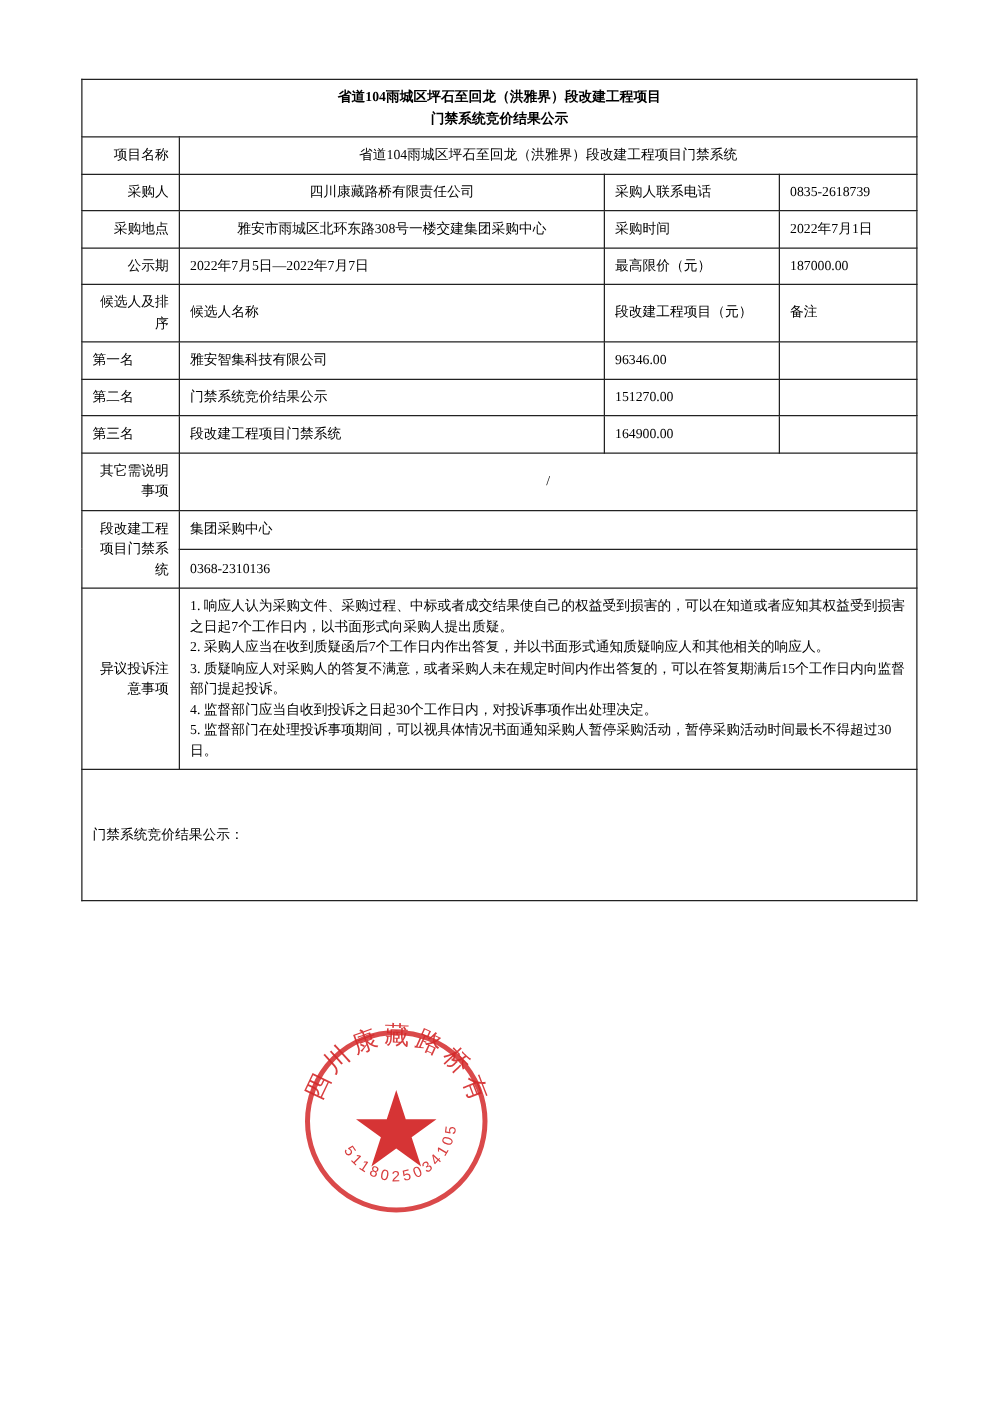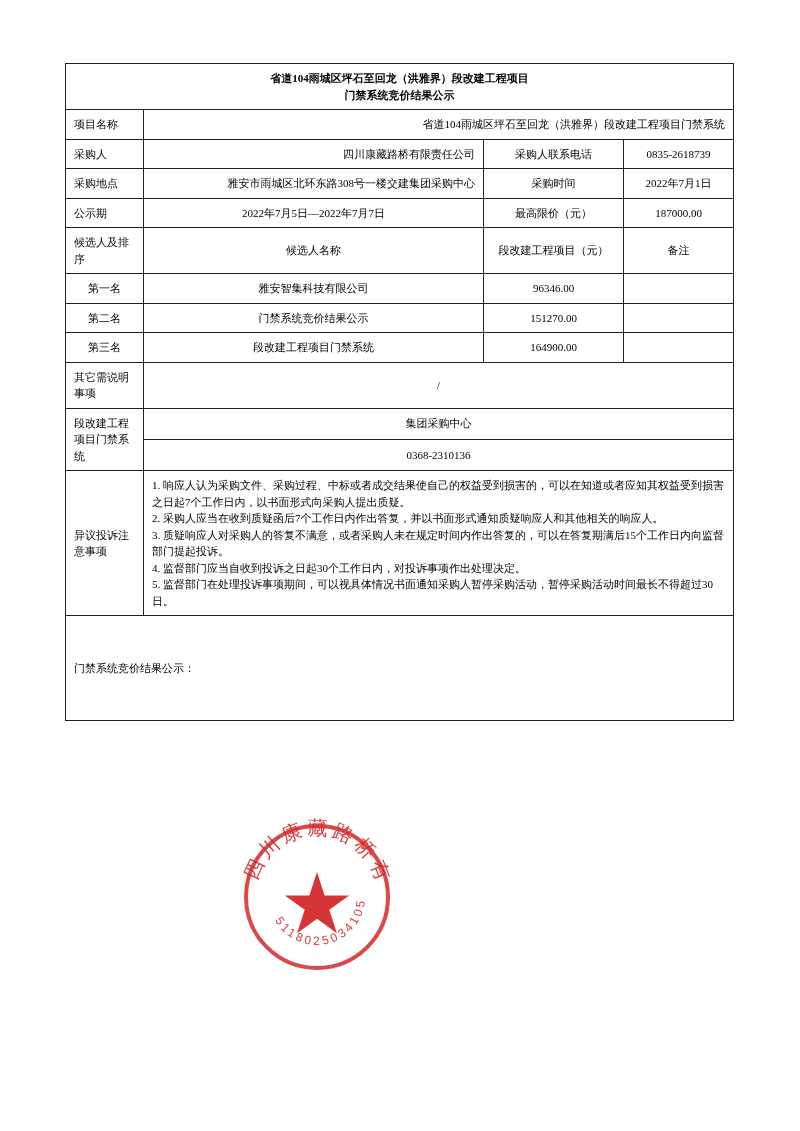--- a/index.html
+++ b/index.html
@@ -39,25 +39,25 @@
   }
   .title-cell {
     text-align: center;
     font-size: 17px;
     font-weight: bold;
     padding: 14px 10px 14px 10px;
     line-height: 1.55;
   }
   .title-line2 { display: block; }
   .lbl {
-    text-align: left;
+    text-align: right;
     white-space: normal;
   }
-  .ctr { text-align: center; }
-  .lft { text-align: right; }
+  .ctr { }
+  .lft { text-align: center; }
   .notes-cell {
     text-align: left;
     font-size: 13px;
     line-height: 1.75;
     padding: 8px 10px 10px 10px;
   }
   .notes-cell p {
     margin: 0;
     text-indent: 0;
   }

